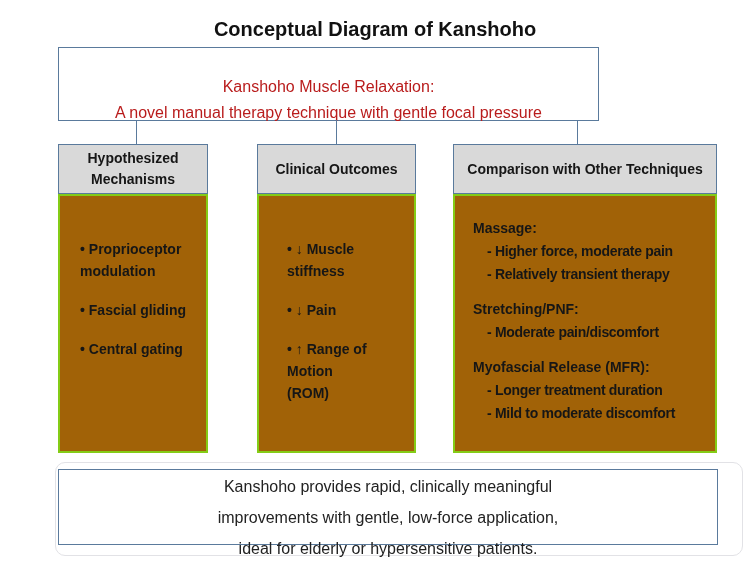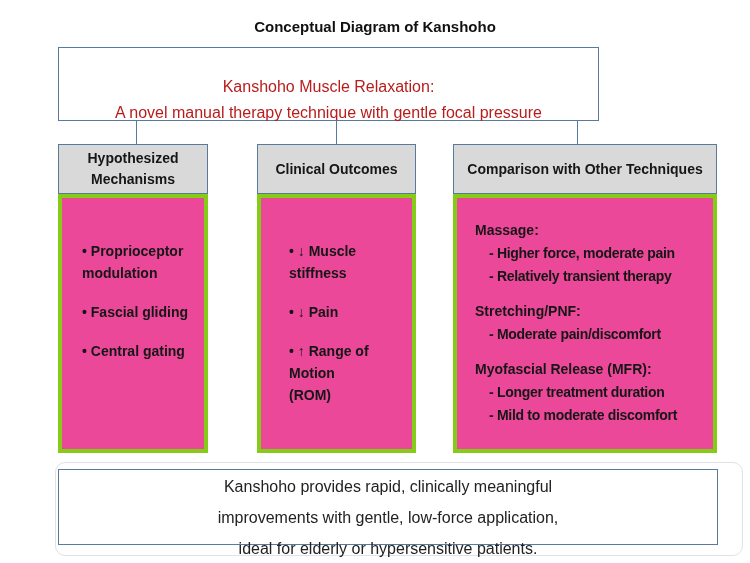--- a/index.html
+++ b/index.html
@@ -8,21 +8,21 @@
   .canvas {
     position: relative;
     width: 750px; height: 563px;
     background: #ffffff;
     overflow: hidden;
   }
   .diagram-title {
     position: absolute;
     left: 0; top: 18px; width: 750px;
     text-align: center;
-    font-size: 15px; font-weight: bold;
+    font-size: 20px; font-weight: bold;
     color: #111111;
   }
   .box {
     position: absolute;
     border: 1px solid #5a7a9c;
     background: #ffffff;
   }
   .top-box {
     left: 58px; top: 47px; width: 541px; height: 74px;
     text-align: center;
@@ -55,22 +55,22 @@
     background: #d9d9d9;
     display: flex; align-items: center; justify-content: center;
     text-align: center;
     font-size: 14px; font-weight: bold;
     line-height: 21px;
     color: #161616;
   }
   .col-body {
     position: absolute;
     top: 194px; height: 259px;
-    border: 4px solid #84cc16;
-    background: #ec4899;
+    border: 2px solid #84cc16;
+    background: #a16207;
     font-size: 14px; font-weight: bold;
     color: #161616;
   }
   .hdr-1, .body-1 { left: 58px;  width: 150px; }
   .hdr-2, .body-2 { left: 257px; width: 159px; }
   .hdr-3, .body-3 { left: 453px; width: 264px; }
   .body-1 { padding: 42px 8px 0 20px; }
   .body-2 { padding: 42px 6px 0 28px; }
   .body-3 { padding: 21px 4px 0 18px; }
   .bullet-item {

